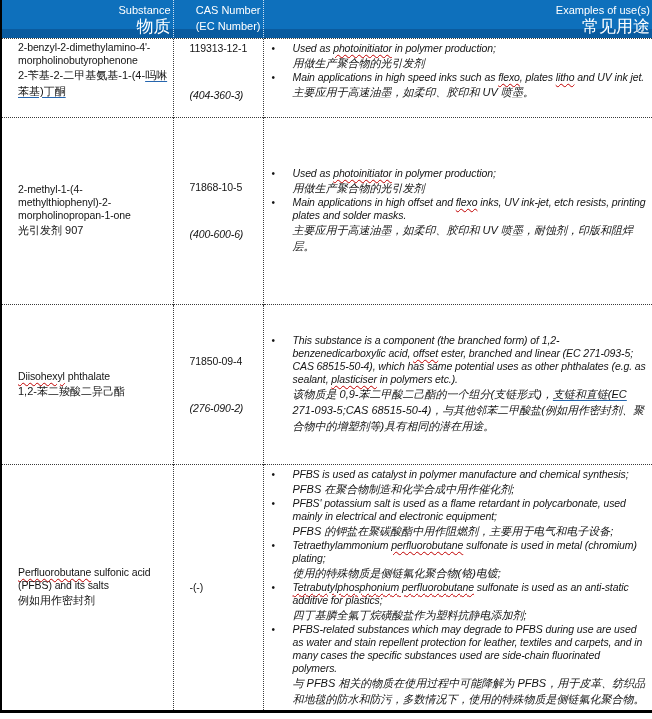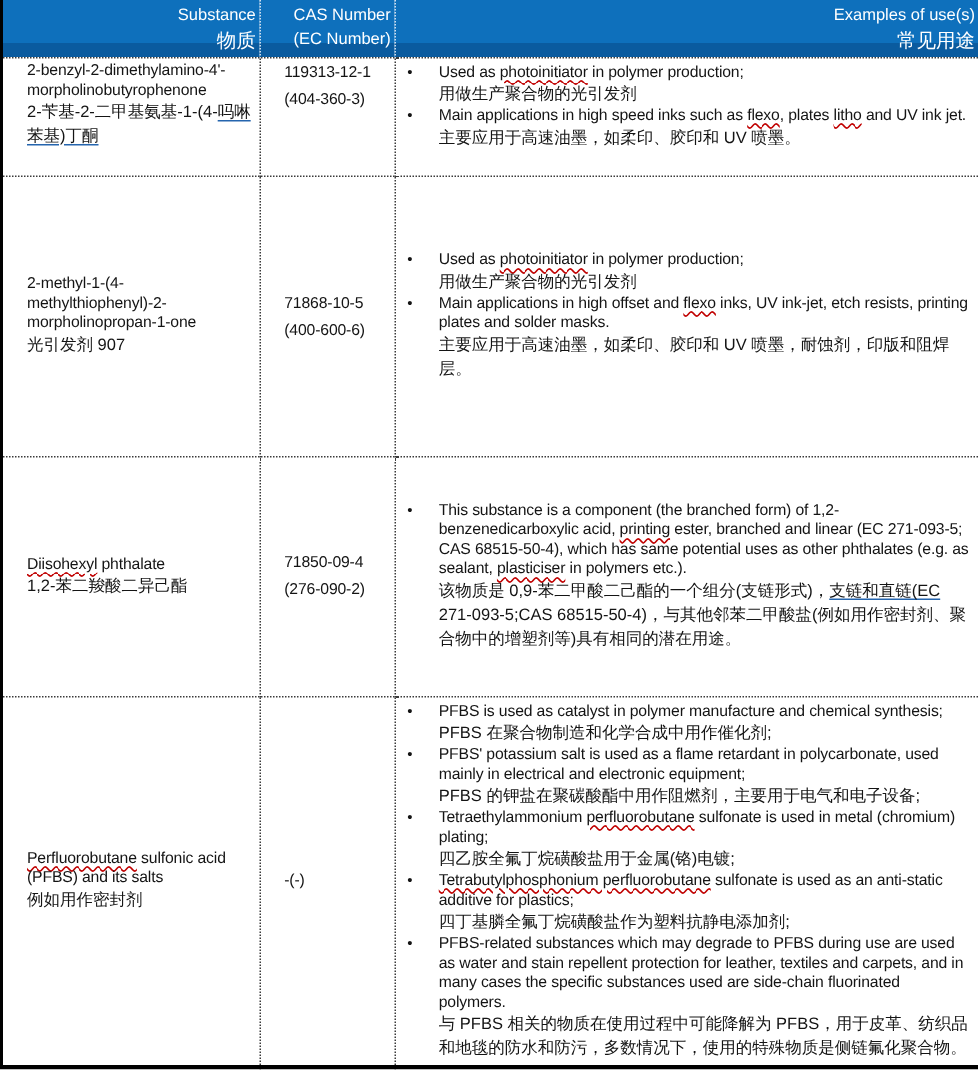--- a/index.html
+++ b/index.html
@@ -26,21 +26,21 @@
     color:#fff;
     font-weight:normal;
     text-align:right;
     vertical-align:top;
     height:38px;
     padding:2px 2px 2px 4px;
     box-sizing:border-box;
   }
   thead th + th{border-left:1px dotted #cfe0f0;}
   .h-en{font-size:11px;line-height:16px;}
-  .h-zh{font-size:13px;line-height:17px;}
+  .h-zh{font-size:17px;line-height:17px;}
 
   td{
     border-top:1px dotted #3a3a3a;
     box-sizing:border-box;
     padding:2px 3px 2px 16px;
     overflow:hidden;
   }
   td + td{border-left:1px dotted #3a3a3a;}
 
   tr.row-1{height:79px}
@@ -50,26 +50,26 @@
 
   tr.row-1 td{vertical-align:top}
   tr.row-2 td,tr.row-3 td{vertical-align:middle}
   tr.row-4 td.substance-cell,tr.row-4 td.cas-cell{vertical-align:middle}
   tr.row-4 td.uses-cell{vertical-align:top}
 
   .en{font-size:10.5px;line-height:13px;letter-spacing:-0.1px;}
   .zh{font-size:11px;line-height:16px;}
   .cas-cell{font-size:11px;}
   .cas-line{line-height:14px;}
-  .cas-line + .cas-line{margin-top:4px;}
+  .cas-line + .cas-line{margin-top:33px;font-style:italic;}
 
   .uses-cell{padding:3px 4px 3px 0;}
   .use-item{display:flex;align-items:flex-start;}
   .bullet{flex:0 0 21px;padding-left:8px;font-size:10px;line-height:13px;}
-  .use-body{flex:1;min-width:0;padding-right:2px;}
+  .use-body{flex:1;min-width:0;padding-right:2px;font-style:italic;}
 
   .squiggle{
     text-decoration-line:underline;
     text-decoration-style:wavy;
     text-decoration-color:var(--squiggle);
     text-decoration-thickness:1px;
     text-underline-offset:2px;
   }
   .link{
     text-decoration-line:underline;
@@ -162,21 +162,21 @@
           <div class="zh"><span>1,2-苯二羧酸二异己酯</span></div>
         </td>
         <td class="cell cas-cell">
           <div class="cas-line en">71850-09-4</div>
           <div class="cas-line en">(276-090-2)</div>
         </td>
         <td class="cell uses-cell">
           <div class="use-item">
             <span class="bullet">•</span>
             <div class="use-body">
-              <div class="en"><span>This substance is a component (the branched form) of 1,2-benzenedicarboxylic acid, </span><span class="squiggle">printing</span><span> ester, branched and linear (EC 271-093-5; CAS 68515-50-4), which has same potential uses as other phthalates (e.g. as sealant, </span><span class="squiggle">plasticiser</span><span> in polymers etc.).</span></div>
+              <div class="en"><span>This substance is a component (the branched form) of 1,2-benzenedicarboxylic acid, </span><span class="squiggle">offset</span><span> ester, branched and linear (EC 271-093-5; CAS 68515-50-4), which has same potential uses as other phthalates (e.g. as sealant, </span><span class="squiggle">plasticiser</span><span> in polymers etc.).</span></div>
               <div class="zh"><span>该物质是 0,9-苯二甲酸二己酯的一个组分(支链形式)，</span><span class="link">支链和直链(EC</span><span> 271-093-5;CAS 68515-50-4)，与其他邻苯二甲酸盐(例如用作密封剂、聚合物中的增塑剂等)具有相同的潜在用途。</span></div>
             </div>
           </div>
         </td>
       </tr>
       <tr class="row-4">
         <td class="cell substance-cell">
           <div class="en"><span class="squiggle">Perfluorobutane</span><span> sulfonic acid (PFBS) and its salts</span></div>
           <div class="zh"><span>例如用作密封剂</span></div>
         </td>
@@ -195,21 +195,21 @@
             <span class="bullet">•</span>
             <div class="use-body">
               <div class="en"><span>PFBS' potassium salt is used as a flame retardant in polycarbonate, used mainly in electrical and electronic equipment;</span></div>
               <div class="zh"><span>PFBS 的钾盐在聚碳酸酯中用作阻燃剂，主要用于电气和电子设备;</span></div>
             </div>
           </div>
           <div class="use-item">
             <span class="bullet">•</span>
             <div class="use-body">
               <div class="en"><span>Tetraethylammonium </span><span class="squiggle">perfluorobutane</span><span> sulfonate is used in metal (chromium) plating;</span></div>
-              <div class="zh"><span>四乙胺全氟丁烷磺酸盐用于金属(铬)电镀;</span></div>
+              <div class="zh"><span>使用的特殊物质是侧链氟化聚合物(铬)电镀;</span></div>
             </div>
           </div>
           <div class="use-item">
             <span class="bullet">•</span>
             <div class="use-body">
               <div class="en"><span class="squiggle">Tetrabutylphosphonium perfluorobutane</span><span> sulfonate is used as an anti-static additive for plastics;</span></div>
               <div class="zh"><span>四丁基膦全氟丁烷磺酸盐作为塑料抗静电添加剂;</span></div>
             </div>
           </div>
           <div class="use-item">

